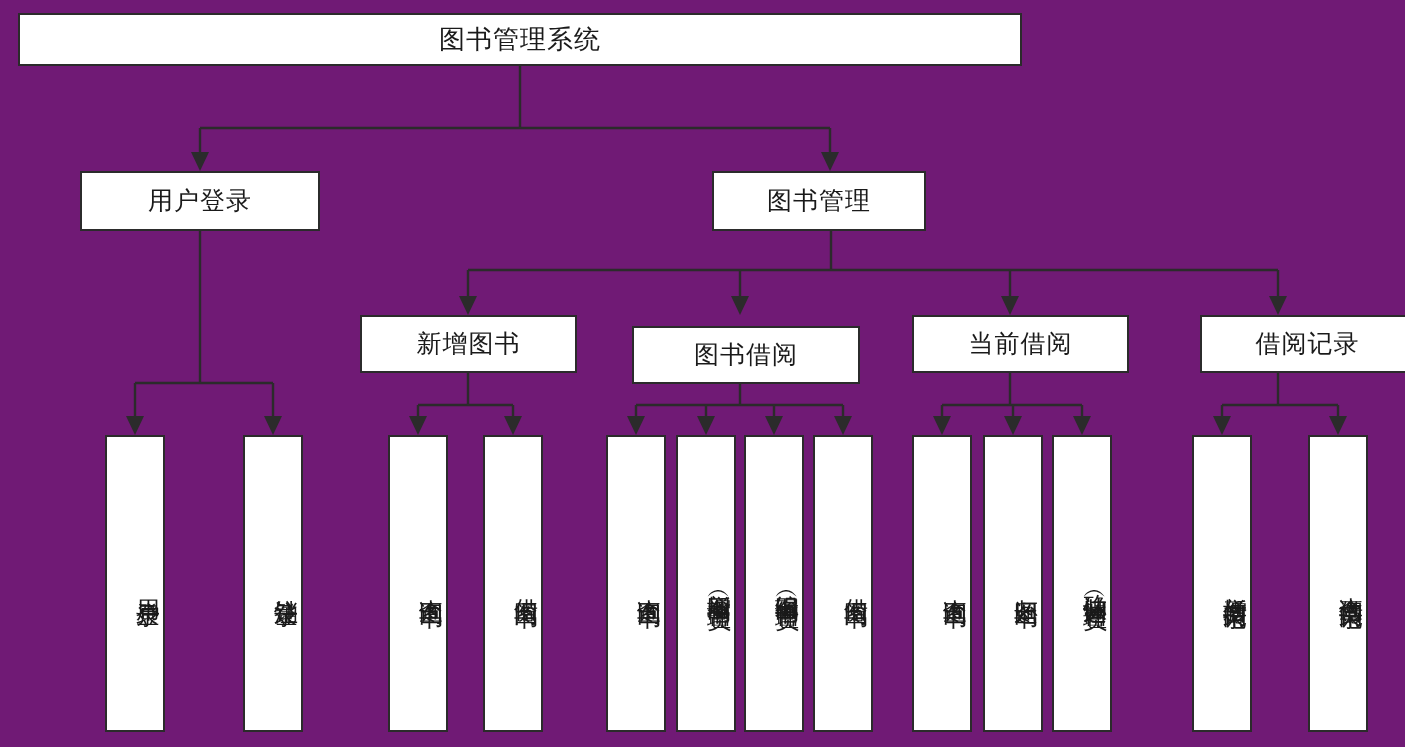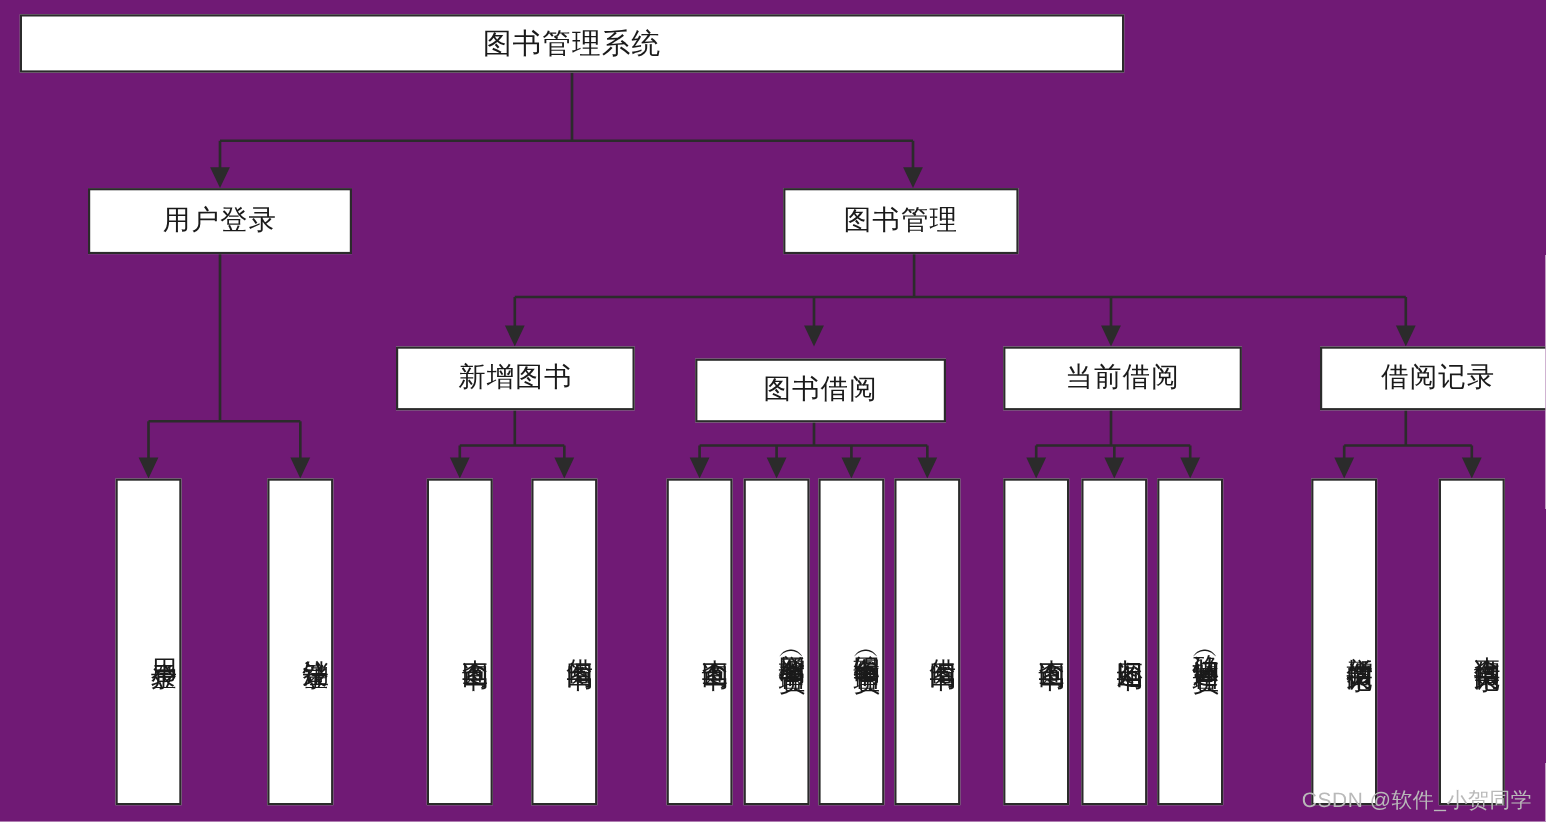--- a/index.html
+++ b/index.html
@@ -182,14 +182,13 @@
       <div class="node node-vertical" style="left: 1052px; top: 435px; width: 60px; height: 297px;">
         <span>确认归还（管理员）</span>
       </div>
       <div class="node node-vertical" style="left: 1192px; top: 435px; width: 60px; height: 297px;">
         <span>新增借阅记录</span>
       </div>
       <div class="node node-vertical" style="left: 1308px; top: 435px; width: 60px; height: 297px;">
         <span>查询借阅记录</span>
       </div>
     </div>
-  <div class="watermark">CSDN @软件_小贺同学</div>
 </div>
 
 </body></html>

